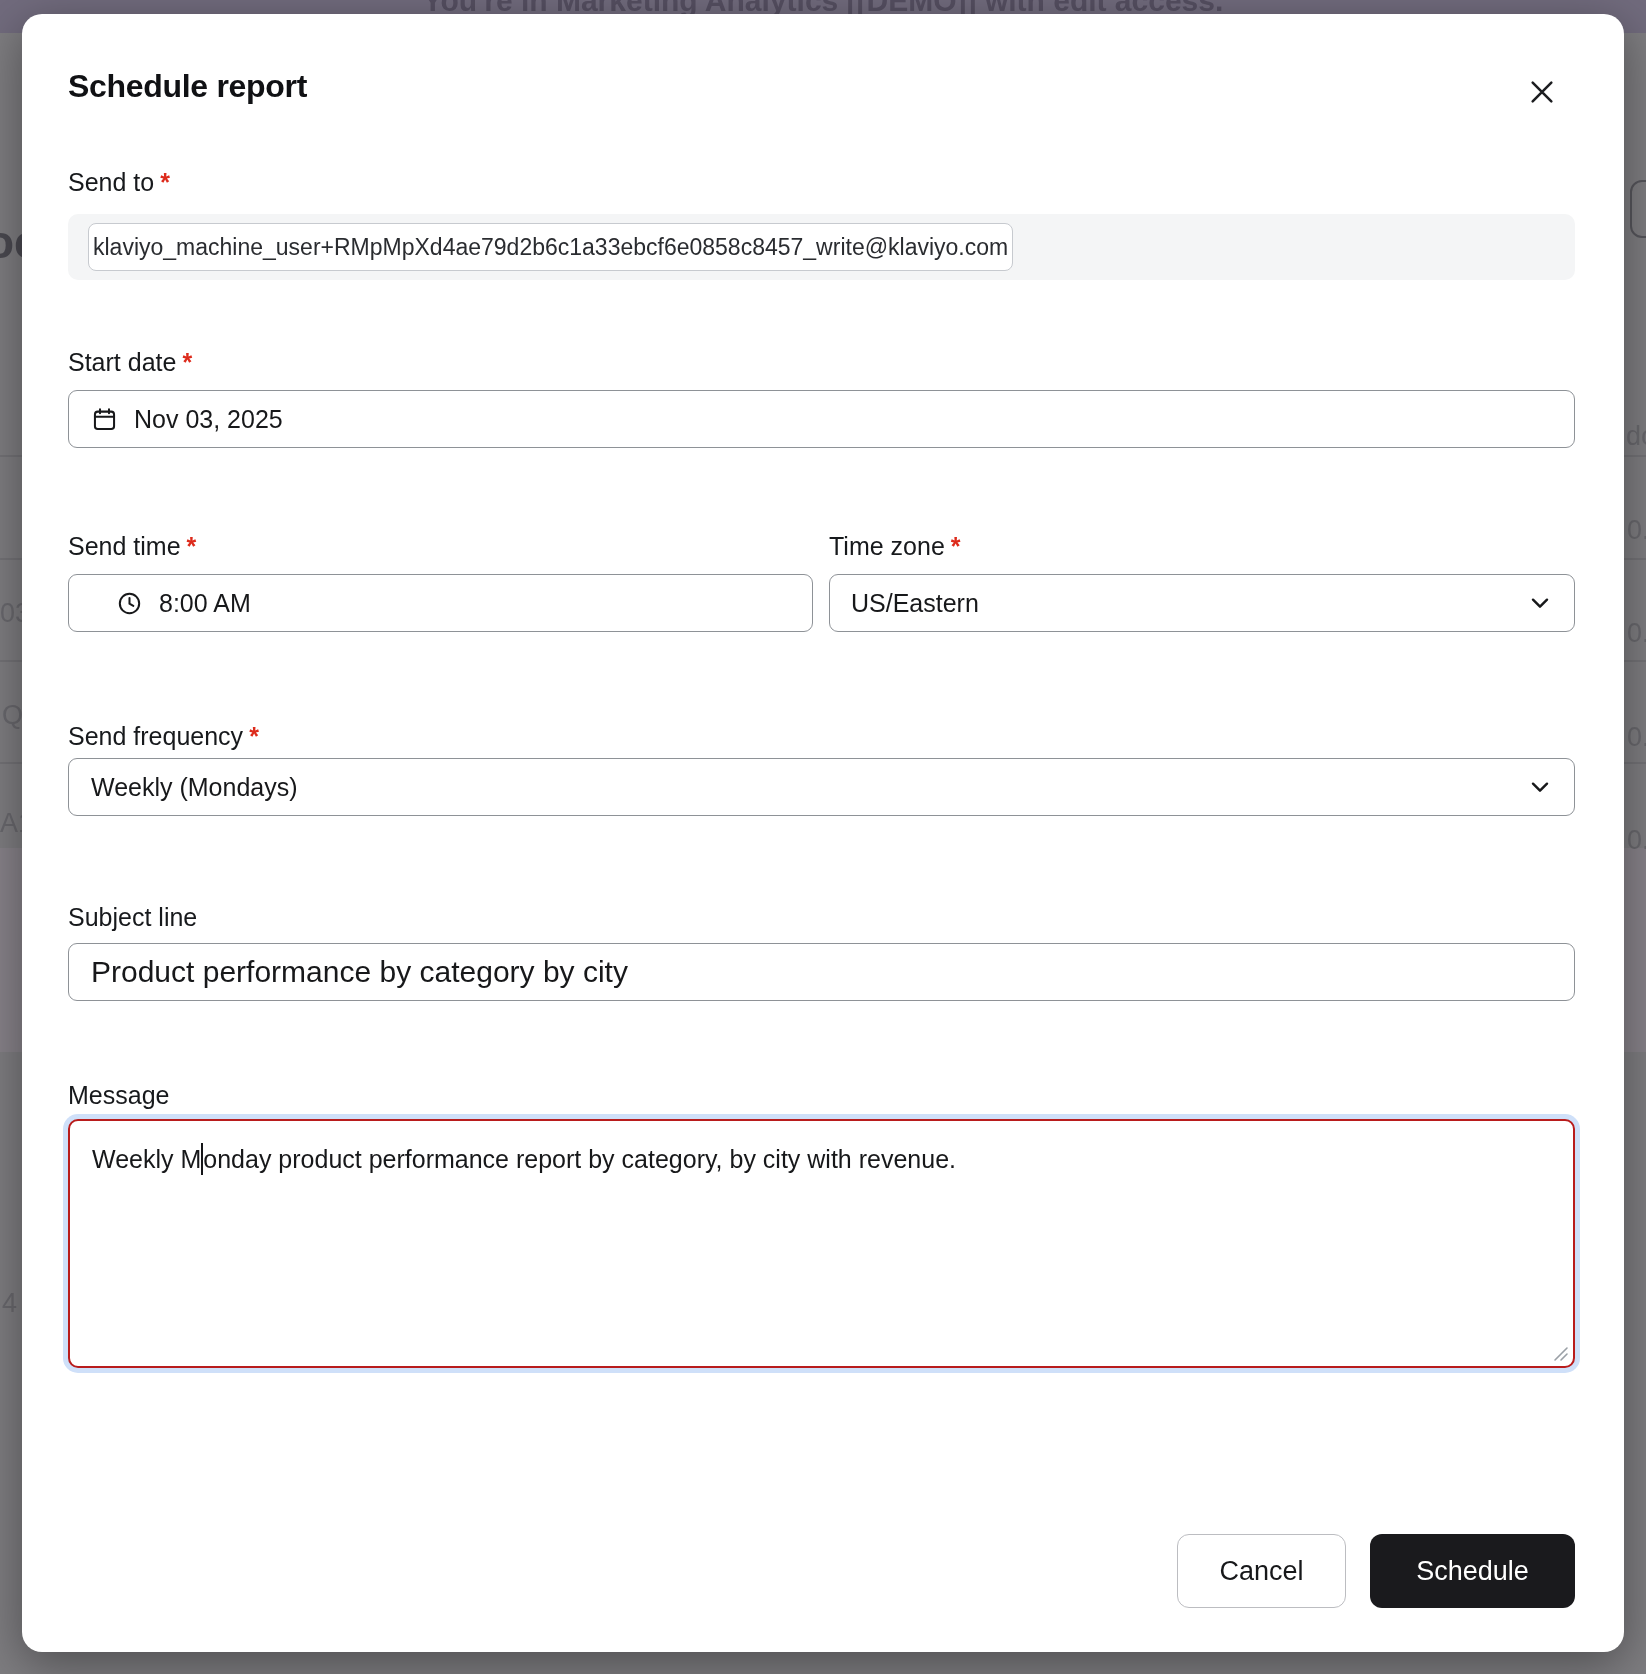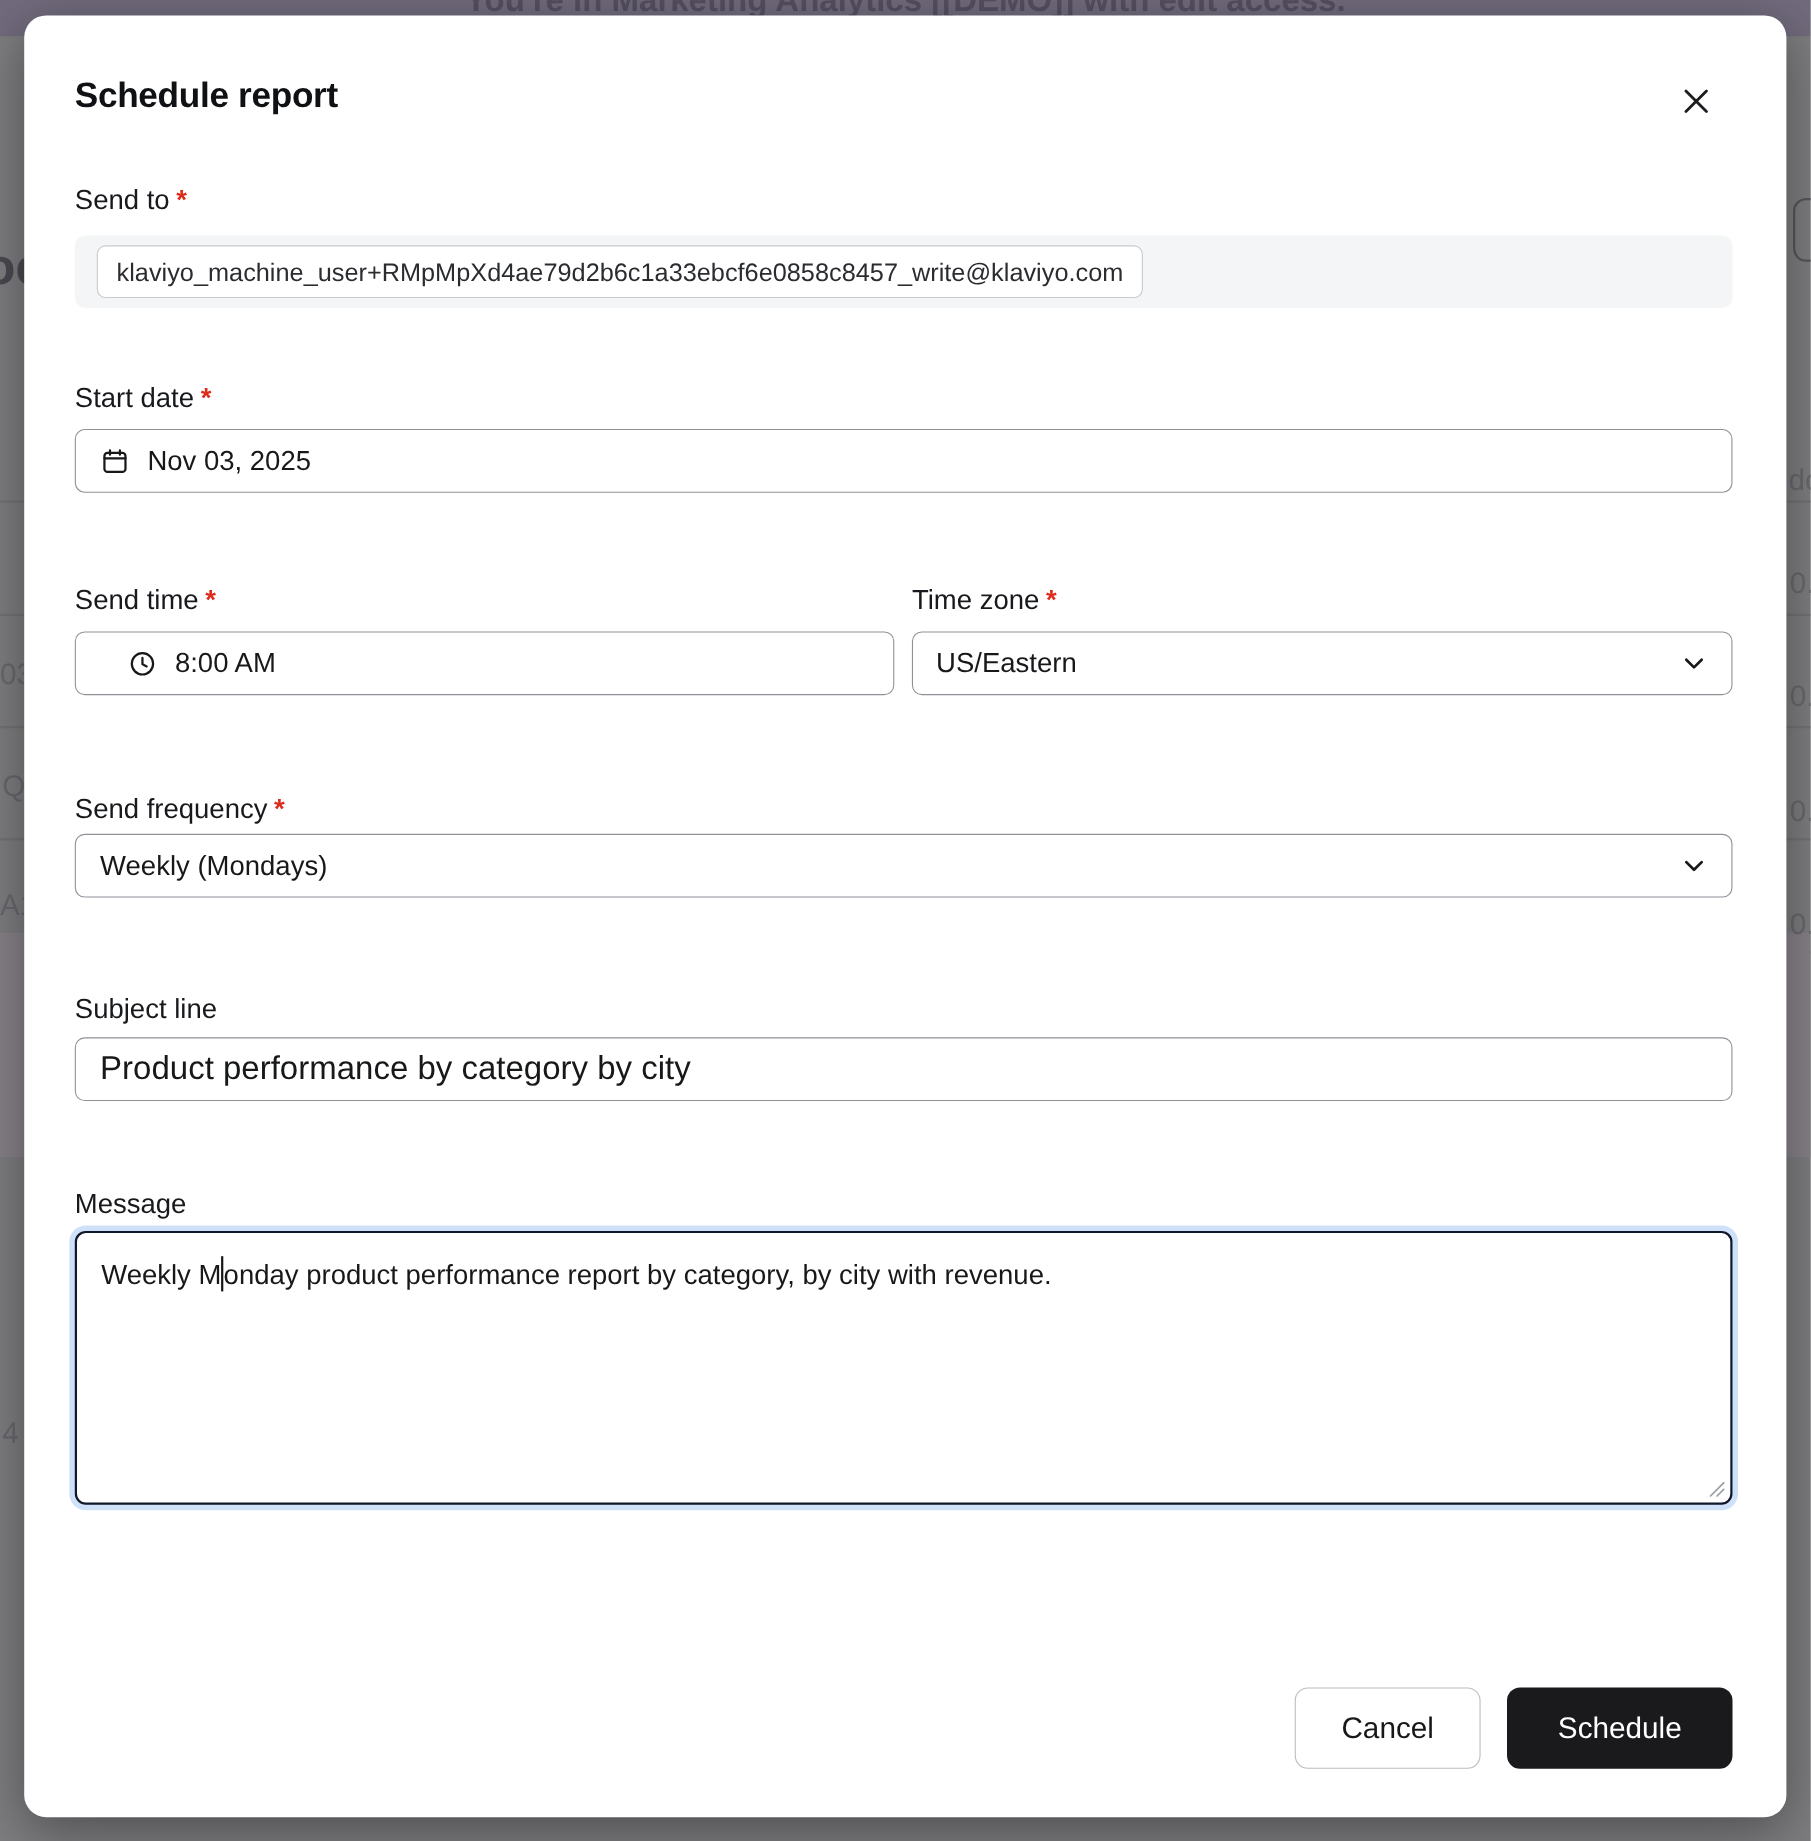--- a/index.html
+++ b/index.html
@@ -35,38 +35,38 @@
   .req { color:#dd2b1c; font-weight:700; margin-left:6px; }
 
   .field { border:1.5px solid #8e9297; border-radius:9px; background:#fff; display:flex;
            align-items:center; gap:16px; padding:0 22px; font-size:25px; color:#17181a; }
   .field svg, .field span { position:static; }
   .chev { position:absolute !important; right:20px; top:50%; transform:translateY(-50%); }
 
   .sendto-box { left:46px; top:200px; width:1507px; height:66px; background:#f4f5f6;
                 border-radius:10px; display:flex; align-items:center; padding:0 20px; }
   .chip { position:static; display:inline-flex; align-items:center; height:48px; background:#ffffff;
-          border:1.5px solid #c7cacf; border-radius:8px; padding:0 17px; font-size:23px; color:#2a2c30;
+          border:1.5px solid #c7cacf; border-radius:8px; padding:0 4px; font-size:23px; color:#2a2c30;
           white-space:nowrap; }
 
   .lbl-sendto   { left:46px;  top:154px; }
   .lbl-start    { left:46px;  top:334px; }
   .fld-start    { left:46px;  top:376px; width:1507px; height:58px; }
   .lbl-time     { left:46px;  top:518px; }
   .fld-time     { left:46px;  top:560px; width:745px;  height:58px;padding-left:47px; }
   .lbl-tz       { left:807px; top:518px; }
   .fld-tz       { left:807px; top:560px; width:746px;  height:58px;padding-left:21px; }
   .lbl-freq     { left:46px;  top:708px; }
   .fld-freq     { left:46px;  top:744px; width:1507px; height:58px; }
   .lbl-subject  { left:46px;  top:889px; }
   .inp-subject  { left:46px;  top:929px; width:1507px; height:58px; border:1.5px solid #8e9297;
                   border-radius:9px; font-size:30px; color:#17181a; padding:0 22px;
                   font-family:"Liberation Sans", sans-serif; outline:none; }
   .lbl-message  { left:46px;  top:1067px; }
-  .msg-area { left:46px; top:1105px; width:1507px; height:249px; border:2px solid #0f172a;
+  .msg-area { left:46px; top:1105px; width:1507px; height:249px; border:2px solid #b91c1c;
               border-radius:10px; box-shadow:0 0 0 5px #cfe0f9; background:#fff;
               padding:20px 22px; font-size:25px; line-height:36px; color:#17181a; cursor:text; }
   .msg-area span { position:static; }
   .caret { display:inline-block; width:2px; height:32px; background:#141518; vertical-align:-7px; }
   .resize-handle { right:4px; bottom:4px; width:18px; height:18px; cursor:nwse-resize; }
 
   .btn { top:1520px; height:74px; border-radius:12px; font-size:27px; display:flex;
          align-items:center; justify-content:center; cursor:pointer; border:none;
          font-family:"Liberation Sans", sans-serif; }
   .btn span { position:static; }

